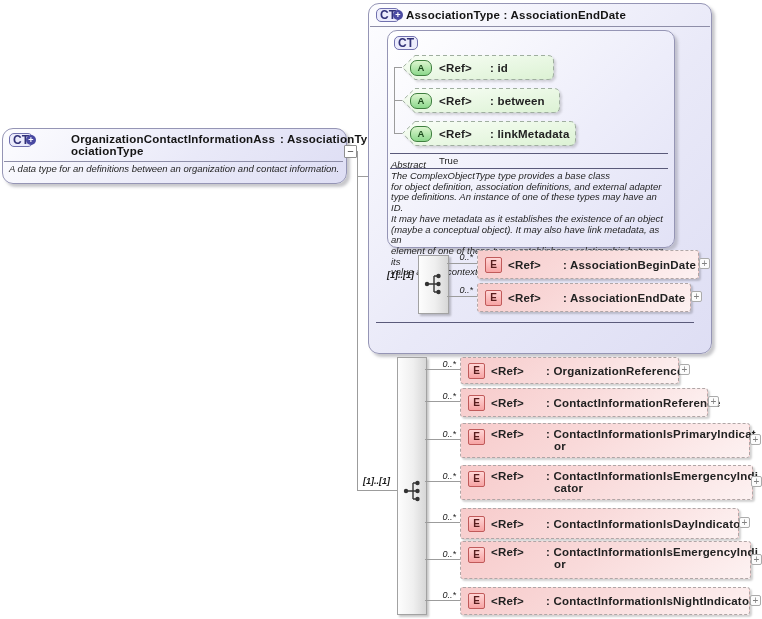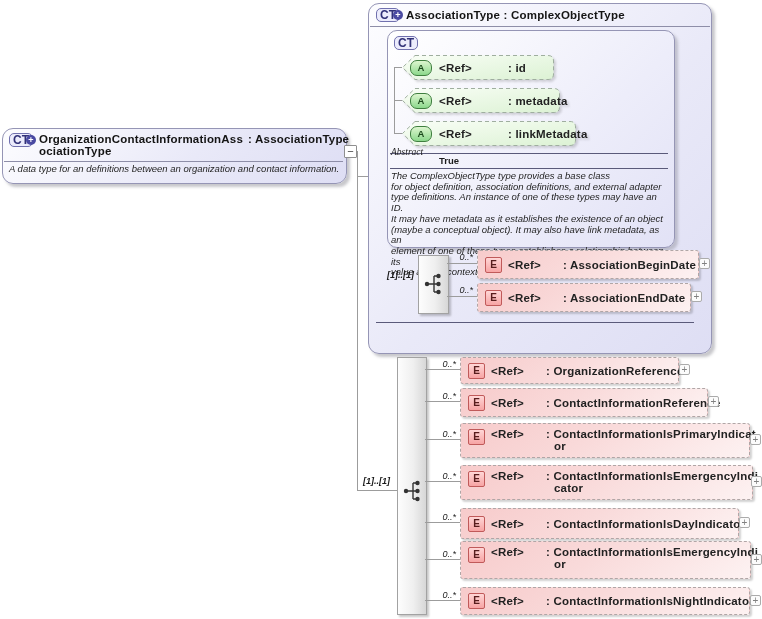--- a/index.html
+++ b/index.html
@@ -31,39 +31,39 @@
   .elem.t .eicon{top:5px;}
   .elem.t .ref,.elem.t .ename{top:4px;}
   .attrbox{position:absolute;filter:drop-shadow(2px 2px 1px rgba(0,0,0,.15));}
   .attrbox svg{position:absolute;left:0;top:0;}
   .attrbox .aicon{position:absolute;left:8px;top:50%;transform:translateY(-50%);width:20px;height:14px;
         border:1px solid #3f7f3f;border-radius:7px;background:linear-gradient(180deg,#ddf6cf,#8cd88c);
         color:#1c4a1c;font-weight:bold;font-size:9.5px;text-align:center;line-height:14px;}
   .attrbox .ref,.attrbox .aname{position:absolute;top:50%;transform:translateY(-50%);
         font-weight:bold;font-size:11.5px;color:#222;letter-spacing:.2px;white-space:nowrap;}
   .attrbox .ref{left:37px;}
-  .attrbox .aname{left:88px;margin-left:18px;}
+  .attrbox .aname{left:88px;}
   .seqbar{position:absolute;border:1px solid #a2a2a2;
         background:linear-gradient(90deg,#fdfdfd 0%,#efefef 55%,#d7d7d7 100%);
         box-shadow:2px 2px 2px rgba(0,0,0,.22);}
   .seqbar svg{position:absolute;}
   .plusbtn{position:absolute;width:11px;height:11px;border:1px solid #ababab;border-radius:2px;background:#fbfbfb;
         color:#808080;font-size:10px;line-height:10px;text-align:center;box-sizing:border-box;font-weight:normal;}
   .minusbtn{position:absolute;width:13px;height:13px;border:1px solid #8f8f8f;border-radius:1px;background:#fff;
         color:#444;font-size:11px;line-height:11px;text-align:center;box-sizing:border-box;}
   .cticon{position:absolute;height:14px;}
   .ctpill{position:absolute;left:0;top:0;border:1px solid #7070ae;border-radius:5px;background:#ececfc;
         color:#323278;font-weight:bold;font-size:12px;line-height:12px;padding:0 3px;}
   .plusbadge{position:absolute;left:17px;top:2px;width:10px;height:10px;border-radius:50%;background:#4a4aa2;
         color:#fff;font-size:9px;line-height:10px;text-align:center;font-weight:bold;}
-  .titlewrap{position:absolute;display:flex;align-items:flex-start;}
+  .titlewrap{position:absolute;display:flex;align-items:flex-start;margin-left:32px;}
   .tname{font-weight:bold;font-size:11.5px;color:#141414;letter-spacing:.2px;white-space:pre-line;}
   .ttype{font-weight:bold;font-size:11.5px;color:#141414;letter-spacing:.2px;white-space:nowrap;margin-left:5px;}
   .ab-label{position:absolute;font-style:italic;font-size:9.5px;color:#1c1c1c;}
-  .ab-value{position:absolute;font-weight:bold;font-size:9.5px;color:#1c1c1c;}
+  .ab-value{position:absolute;font-weight:normal;font-size:9.5px;color:#1c1c1c;}
 </style>
 </head>
 <body>
 
 <div id="canvas">
 
   <svg width="0" height="0" style="position:absolute" aria-hidden="true">
     <defs>
       <linearGradient id="gGreen" x1="0" y1="0" x2="1" y2="1">
         <stop offset="0" stop-color="#f9fef6"></stop>
@@ -91,21 +91,21 @@
     <div class="hline" style="left:1px;top:32px;width:339px;"></div>
     <div class="desc" style="left:6px;top:35px;width:332px;">A data type for an definitions between an organization and contact information.</div>
   </div>
   <div class="minusbtn" style="left:344px;top:145px;">−</div>
 
   <div class="ctbox" style="left:368px;top:3px;width:342px;height:349px;">
     <span class="cticon" style="left:7px;top:4px;width:28px;">
       <span class="ctpill">CT</span>
       <span class="plusbadge">+</span>
     </span>
-    <div class="hdr" style="left:37px;top:5px;">AssociationType : ComplexObjectType</div>
+    <div class="hdr" style="left:37px;top:5px;">AssociationType : AssociationEndDate</div>
     <div class="hline" style="left:1px;top:22px;width:340px;"></div>
 
     <div class="innerbox" style="left:18px;top:26px;width:286px;height:216px;">
       <span class="cticon" style="left:6px;top:5px;width:22px;">
         <span class="ctpill">CT</span>
       </span>
 
       <div class="cline" style="left:6px;top:36px;width:1px;height:67px;"></div>
       <div class="cline" style="left:6px;top:36px;width:8px;height:1px;"></div>
       <div class="cline" style="left:6px;top:69px;width:8px;height:1px;"></div>
@@ -119,34 +119,34 @@
         <span class="ref">&lt;Ref&gt;</span>
         <span class="aname">: id</span>
       </div>
 
       <div class="attrbox" style="left:14px;top:57px;width:158px;height:25px;">
         <svg width="158" height="25">
           <path d="M13,0.5 L152,0.5 Q157.5,0.5 157.5,6 L157.5,19 Q157.5,24.5 152,24.5 L13,24.5 L0.5,12.5 Z" fill="url(#gGreen)" stroke="#9fae9f" stroke-dasharray="4,3"></path>
         </svg>
         <span class="aicon">A</span>
         <span class="ref">&lt;Ref&gt;</span>
-        <span class="aname">: metadata</span>
+        <span class="aname">: between</span>
       </div>
 
       <div class="attrbox" style="left:14px;top:90px;width:174px;height:25px;">
         <svg width="174" height="25">
           <path d="M13,0.5 L168,0.5 Q173.5,0.5 173.5,6 L173.5,19 Q173.5,24.5 168,24.5 L13,24.5 L0.5,12.5 Z" fill="url(#gGreen)" stroke="#9fae9f" stroke-dasharray="4,3"></path>
         </svg>
         <span class="aicon">A</span>
         <span class="ref">&lt;Ref&gt;</span>
         <span class="aname">: linkMetadata</span>
       </div>
 
       <div class="hline" style="left:2px;top:122px;width:278px;background:#5a5a7a;"></div>
-      <span class="ab-label" style="left:3px;top:116px;font-family:Liberation Serif, serif;">Abstract</span>
+      <span class="ab-label" style="left:3px;top:128px;">Abstract</span>
       <span class="ab-value" style="left:51px;top:124px;">True</span>
       <div class="hline" style="left:2px;top:137px;width:278px;background:#5a5a7a;"></div>
       <div class="desc" style="left:3px;top:140px;width:280px;">The ComplexObjectType type provides a base class
 for object definition, association definitions, and external adapter
 type definitions. An instance of one of these types may have an ID.
 It may have metadata as it establishes the existence of an object
 (maybe a conceptual object). It may also have link metadata, as an
 element of one of these types establishes a relationship between its
 value and its context.</div>
     </div>

